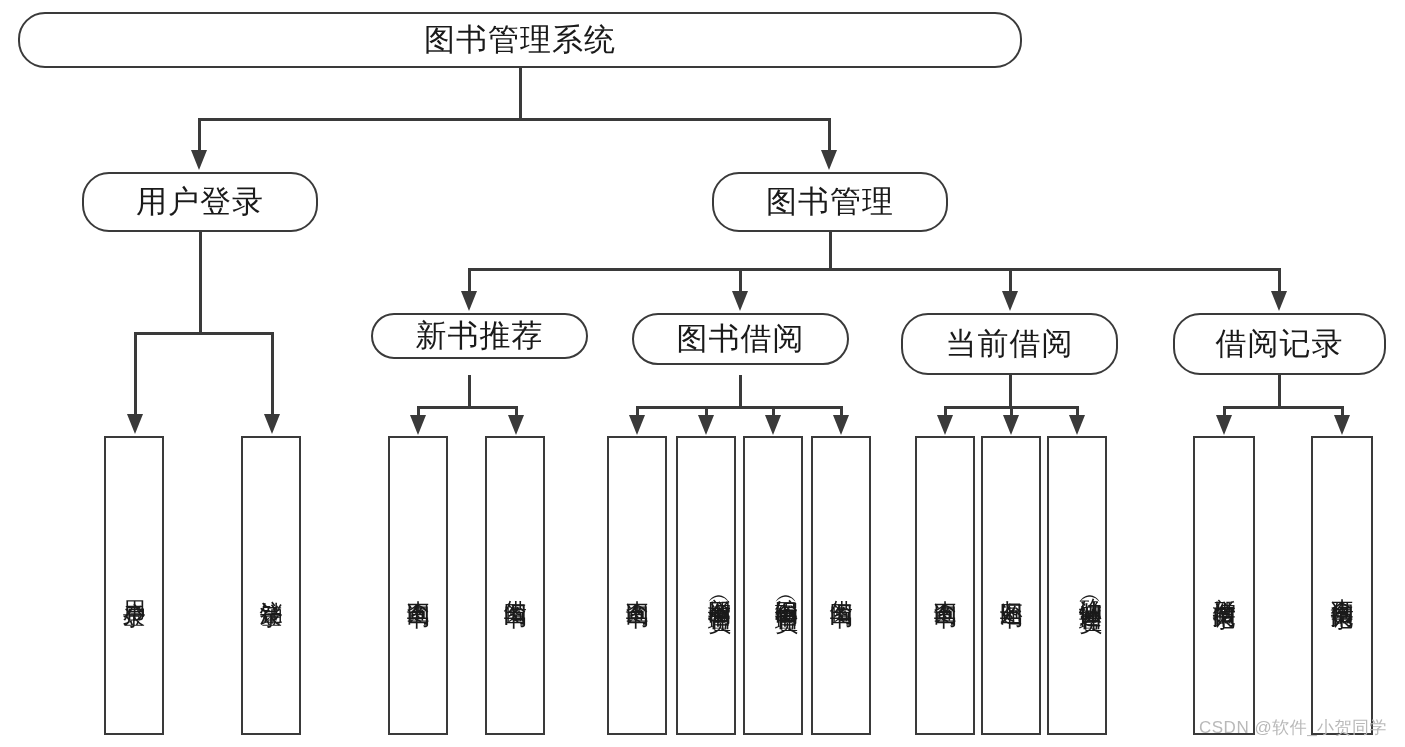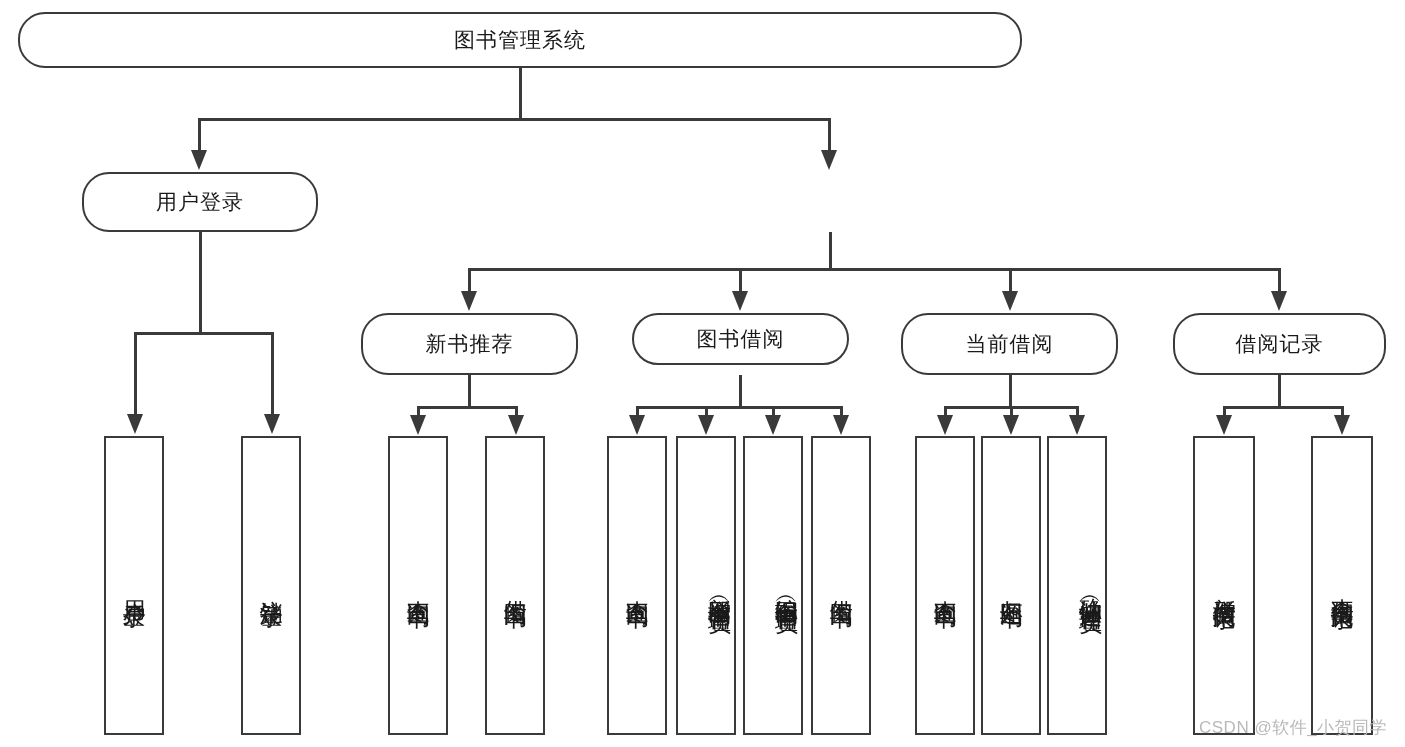--- a/index.html
+++ b/index.html
@@ -21,21 +21,21 @@
     position: absolute;
     box-sizing: border-box;
     border: 2.5px solid #3a3a3a;
     background: #ffffff;
     display: flex;
     align-items: center;
     justify-content: center;
     color: #1a1a1a;
   }
   .node-h {
-    font-size: 21px;
+    font-size: 31px;
     line-height: 1.1;
     letter-spacing: 1px;
     border-radius: 27px;
   }
   .node-v {
     font-size: 23px;
     line-height: 1.28;
     letter-spacing: 2px;
     writing-mode: vertical-rl;
     text-orientation: upright;
@@ -83,20 +83,23 @@
   <div class="edge edge-v" style="left:198px; top:118px; width:2.5px; height:34px;"></div>
   <div class="arrow" style="left:191px; top:150px;"></div>
 
   <div class="edge edge-v" style="left:828px; top:118px; width:2.5px; height:34px;"></div>
   <div class="arrow" style="left:821px; top:150px;"></div>
 
   <div class="node node-h" style="left:82px; top:172px; width:236px; height:60px;">
     <span>用户登录</span>
   </div>
 
+  <div class="node node-h" style="left:712px; top:172px; width:236px; height:60px;">
+    <span>图书管理</span>
+  </div>
 
   <div class="edge edge-v" style="left:199px; top:232px; width:2.5px; height:102px;"></div>
   <div class="edge edge-h" style="left:134px; top:332px; width:140px; height:2.5px;"></div>
   <div class="edge edge-v" style="left:134px; top:332px; width:2.5px; height:85px;"></div>
   <div class="arrow" style="left:127px; top:414px;"></div>
   <div class="edge edge-v" style="left:271px; top:332px; width:2.5px; height:85px;"></div>
   <div class="arrow" style="left:264px; top:414px;"></div>
 
   <div class="edge edge-v" style="left:829px; top:232px; width:2.5px; height:38px;"></div>
   <div class="edge edge-h" style="left:468px; top:268px; width:812px; height:2.5px;"></div>
@@ -106,21 +109,21 @@
 
   <div class="edge edge-v" style="left:739px; top:268px; width:2.5px; height:25px;"></div>
   <div class="arrow" style="left:732px; top:291px;"></div>
 
   <div class="edge edge-v" style="left:1009px; top:268px; width:2.5px; height:25px;"></div>
   <div class="arrow" style="left:1002px; top:291px;"></div>
 
   <div class="edge edge-v" style="left:1278px; top:268px; width:2.5px; height:25px;"></div>
   <div class="arrow" style="left:1271px; top:291px;"></div>
 
-  <div class="node node-h" style="left:361px; top:313px; width:217px; height:62px;">
+  <div class="node node-h" style="left:371px; top:313px; width:217px; height:46px;">
     <span>新书推荐</span>
   </div>
   <div class="node node-h" style="left:632px; top:313px; width:217px; height:52px;">
     <span>图书借阅</span>
   </div>
   <div class="node node-h" style="left:901px; top:313px; width:217px; height:62px;">
     <span>当前借阅</span>
   </div>
   <div class="node node-h" style="left:1173px; top:313px; width:213px; height:62px;">
     <span>借阅记录</span>

